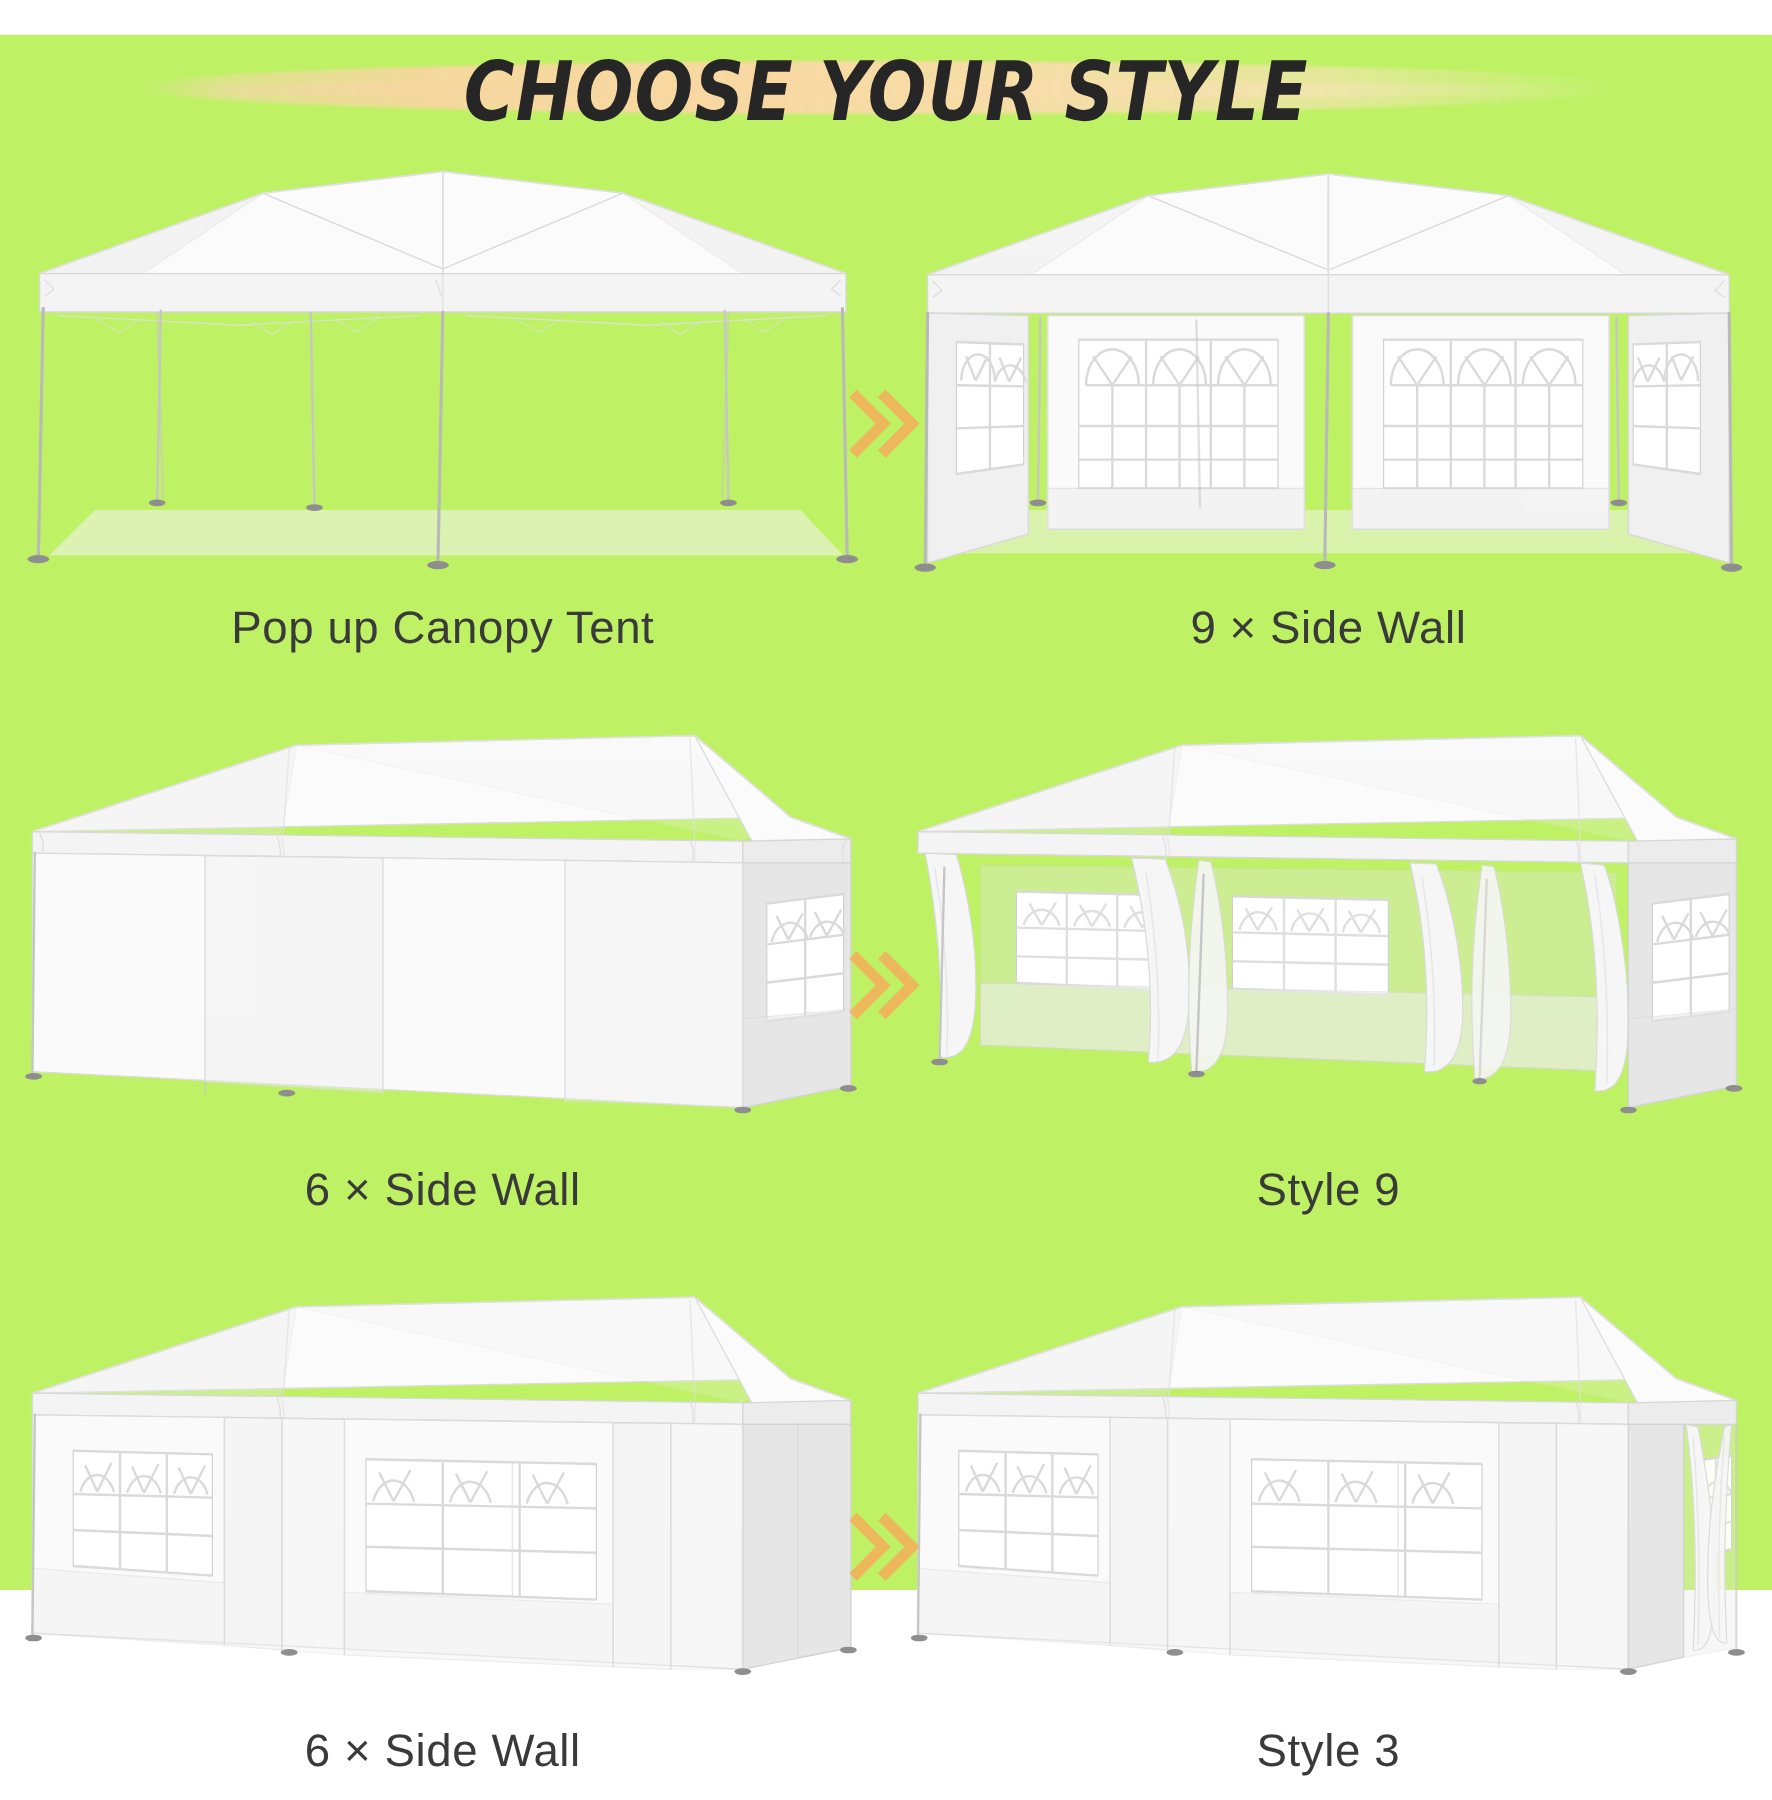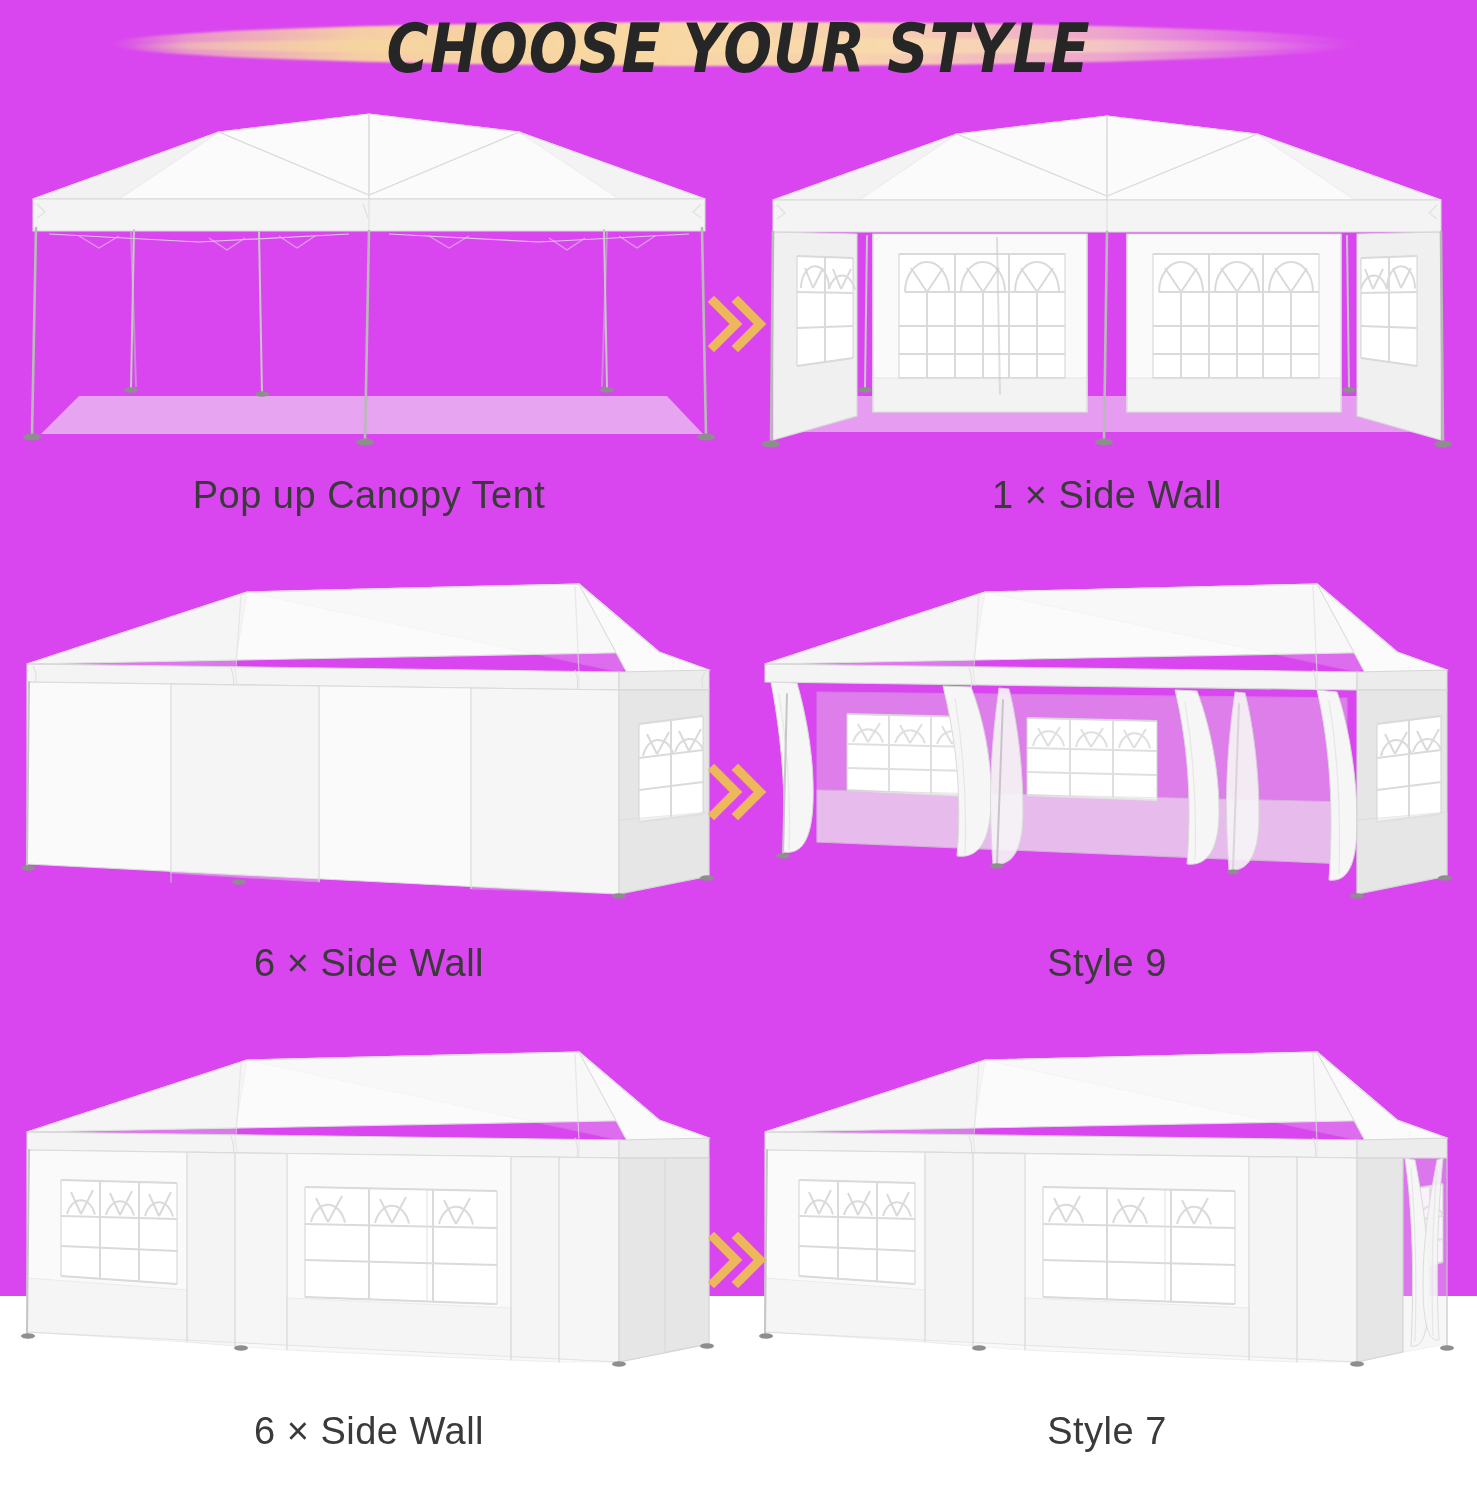--- a/index.html
+++ b/index.html
@@ -3,21 +3,21 @@
 <meta charset="utf-8">
 <style>
   * { box-sizing: border-box; margin: 0; padding: 0; }
   html, body {
     width: 1477px;
     height: 1500px;
     background: #ffffff;
     font-family: "Liberation Sans", sans-serif;
     overflow: hidden;
   }
-  .page { position: relative; width: 1477px; height: 1296px; background: #d946ef; }
+  .page { position: relative; width: 1477px; height: 1296px; background: #bef264; margin-top: 29px; }
 
   
   .header {
     position: relative;
     height: 92px;
     width: 100%;
   }
   .brushstroke {
     position: absolute;
     left: 112px;
@@ -270,21 +270,21 @@
           <path class="leg" d="M350 136 L347 344"></path>
           <path class="leg-thin" d="M590 140 L592 292"></path>
           <path class="leg" d="M684 136 L686 346"></path>
           <path class="leg-thin" d="M240 142 L243 298" opacity=".55"></path>
           <ellipse class="foot" cx="14" cy="348" rx="9" ry="3.4"></ellipse>
           <ellipse class="foot" cx="108" cy="294" rx="7" ry="2.8"></ellipse>
           <ellipse class="foot" cx="347" cy="346" rx="9" ry="3.4"></ellipse>
           <ellipse class="foot" cx="592" cy="294" rx="7" ry="2.8"></ellipse>
           <ellipse class="foot" cx="686" cy="348" rx="9" ry="3.4"></ellipse>
         </svg>
-        <div class="caption">1 × Side Wall</div>
+        <div class="caption">9 × Side Wall</div>
       </div>
     </div>
 
     <div class="row">
 
       <div class="cell">
         <svg class="art" viewBox="0 0 700 372">
 
           <path class="canopy" d="M8 100 L228 28 L560 20 L640 88 Z"></path>
           <path class="canopy-d" d="M228 28 L560 20 L640 88 L600 108 Z" opacity=".22"></path>
@@ -512,18 +512,18 @@
           <path class="drape" d="M686 126 C682 168 678 230 682 308 C674 310 666 300 666 252 C666 198 676 150 680 128 Z" opacity=".92"></path>
           <path class="seam" d="M654 136 C658 186 660 248 658 310 M680 136 C676 186 674 248 676 304" opacity=".7"></path>
 
           <path class="leg-thin" d="M10 118 L8 302"></path>
           <path class="leg-thin" d="M690 126 L690 314" opacity=".55"></path>
           <ellipse class="foot" cx="9" cy="304" rx="7" ry="2.8"></ellipse>
           <ellipse class="foot" cx="222" cy="316" rx="7" ry="2.8"></ellipse>
           <ellipse class="foot" cx="690" cy="316" rx="7" ry="2.8"></ellipse>
           <ellipse class="foot" cx="600" cy="332" rx="7" ry="2.8"></ellipse>
         </svg>
-        <div class="caption">Style 7</div>
+        <div class="caption">Style 3</div>
       </div>
     </div>
 
   </div>
 </div>
 
 </body></html>

